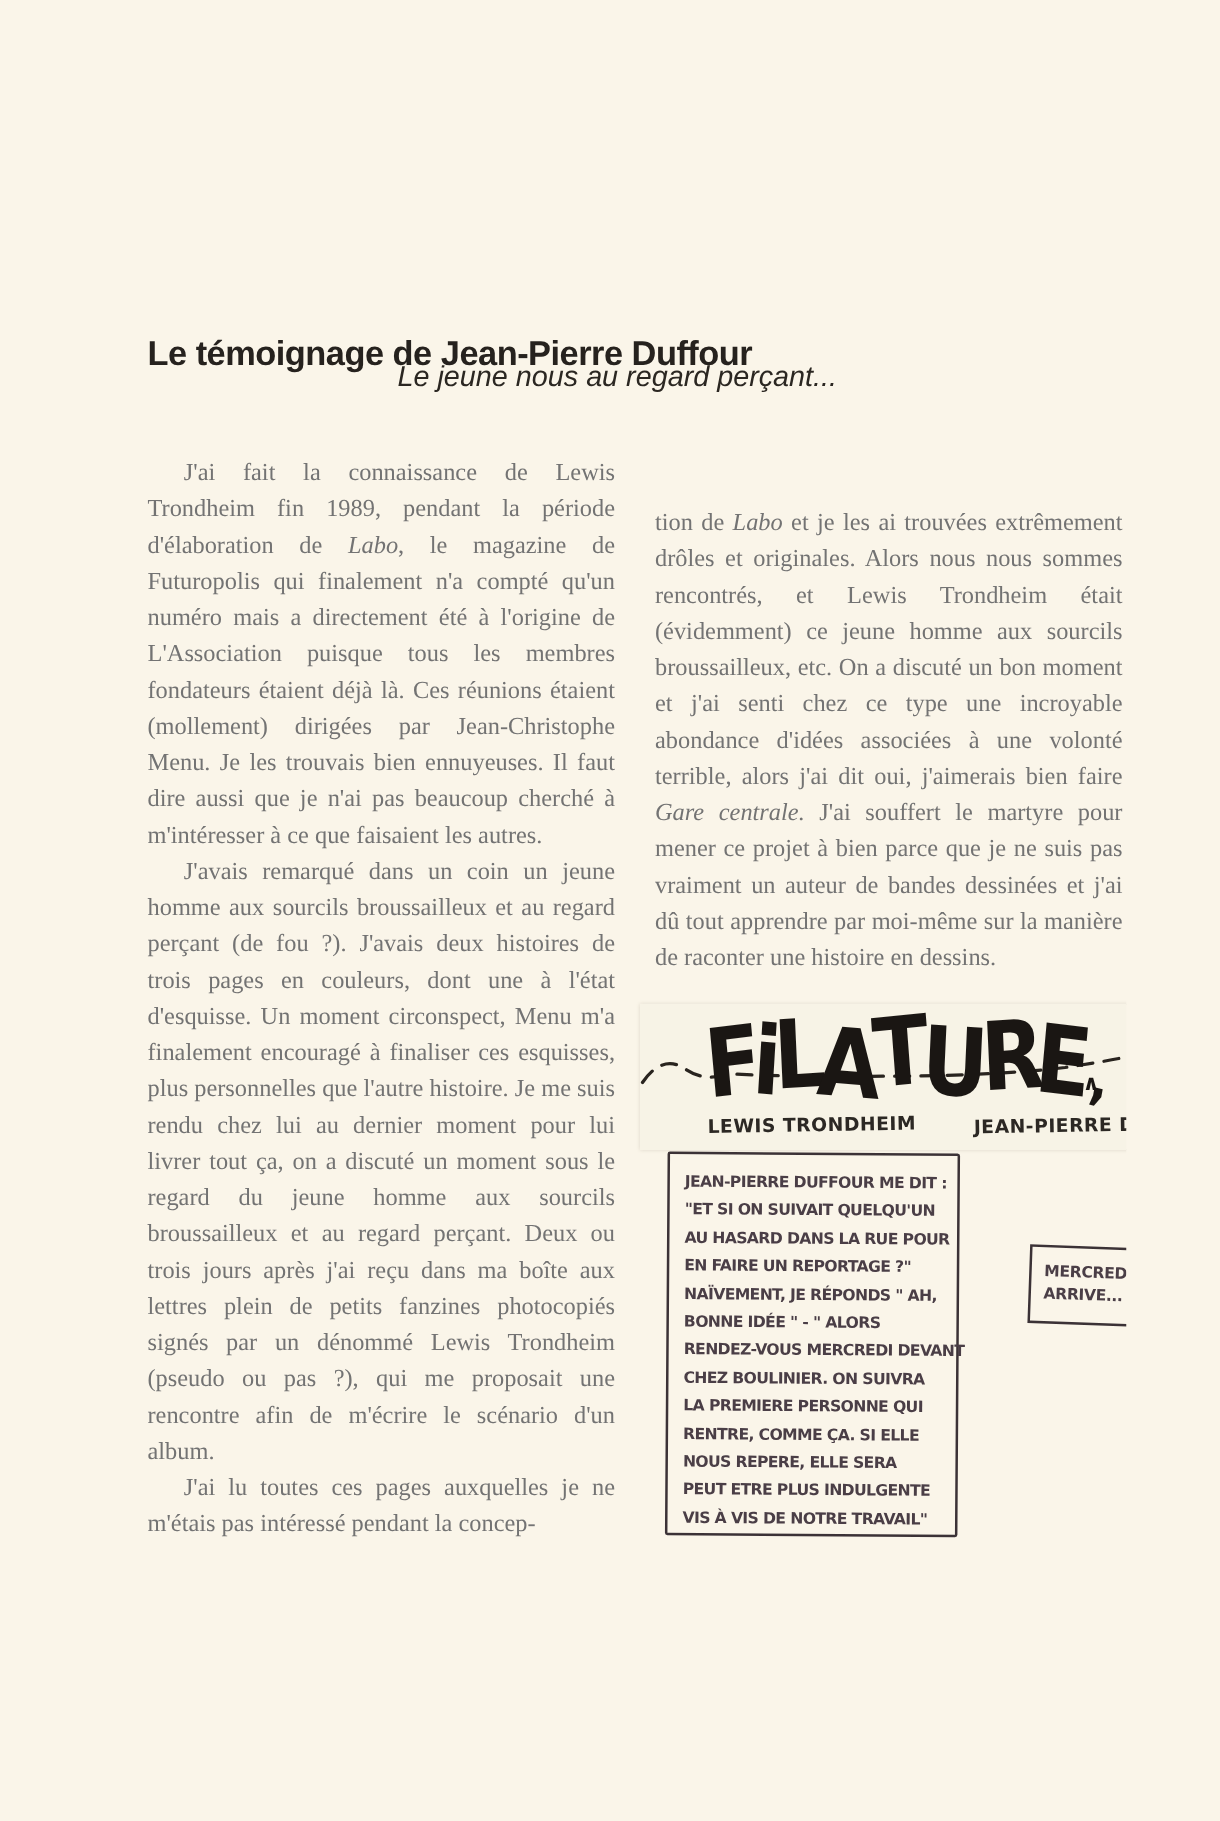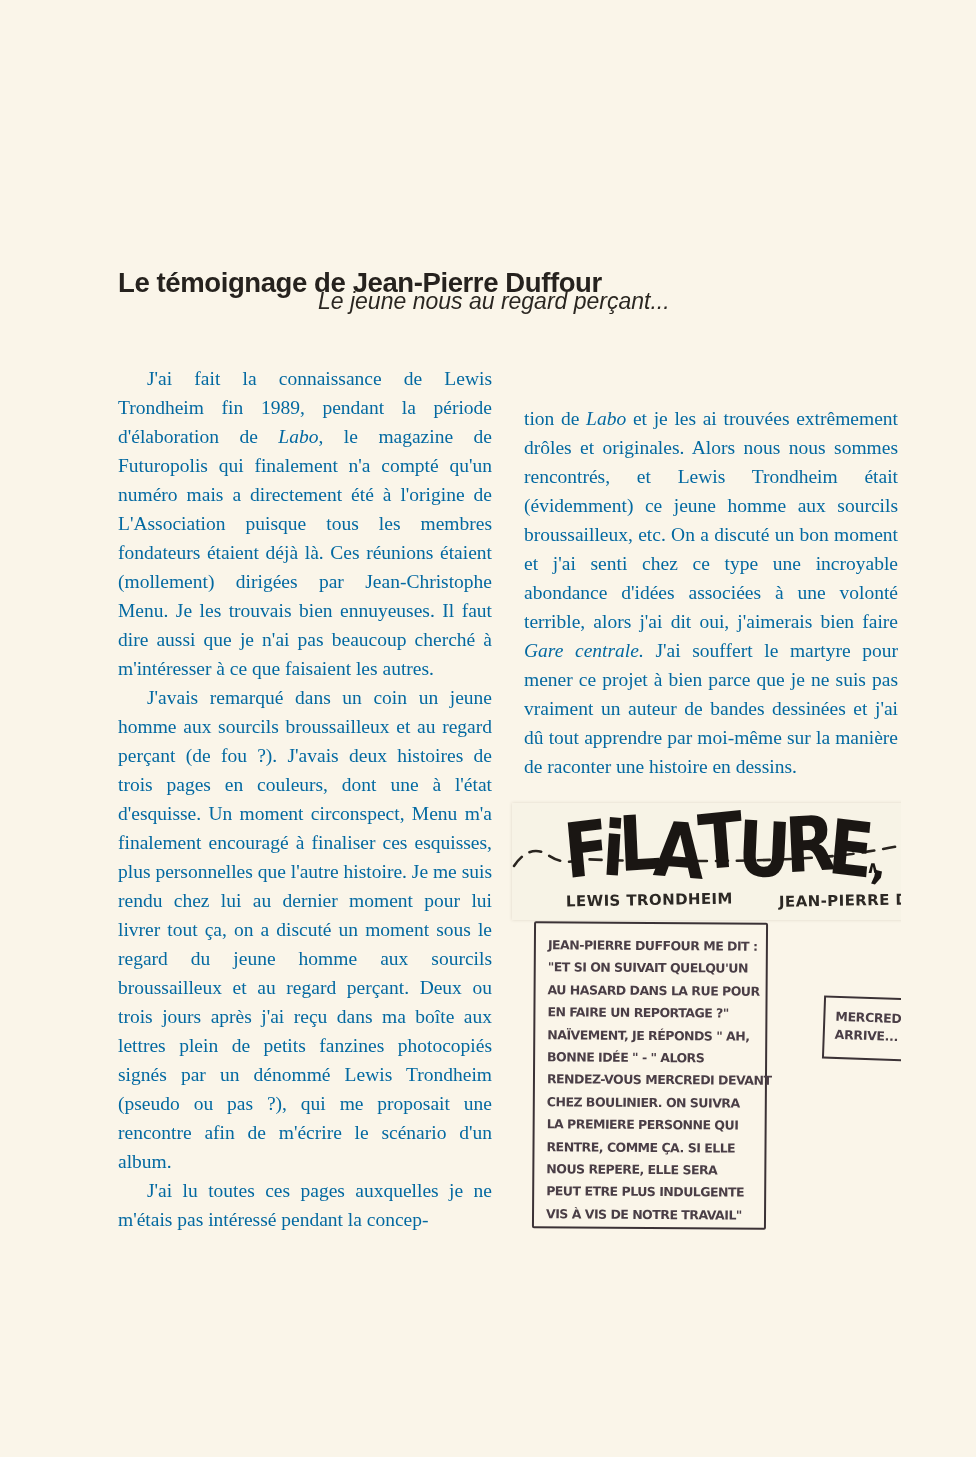--- a/index.html
+++ b/index.html
@@ -18,21 +18,21 @@
   }
   .subtitle{
     position:absolute;left:318px;top:288px;
     font-family:"Liberation Sans",sans-serif;
     font-style:italic;font-size:23px;line-height:1.2;
     color:#2b2722;white-space:nowrap;
   }
 
   .col{
     position:absolute;top:364px;width:374px;
-    font-size:19.5px;line-height:29px;color:#0369a1;
+    font-size:19.5px;line-height:29px;color:#737373;
     text-align:justify;hyphens:auto;-webkit-hyphens:auto;
   }
   .col-left{left:118px;}
   .col-right{left:524px;margin-top:40px;}
   .col p{margin:0;}
   .col p.indent{text-indent:29px;}
 
   
   .banner{
     position:absolute;left:512px;top:803px;width:413px;height:117px;

